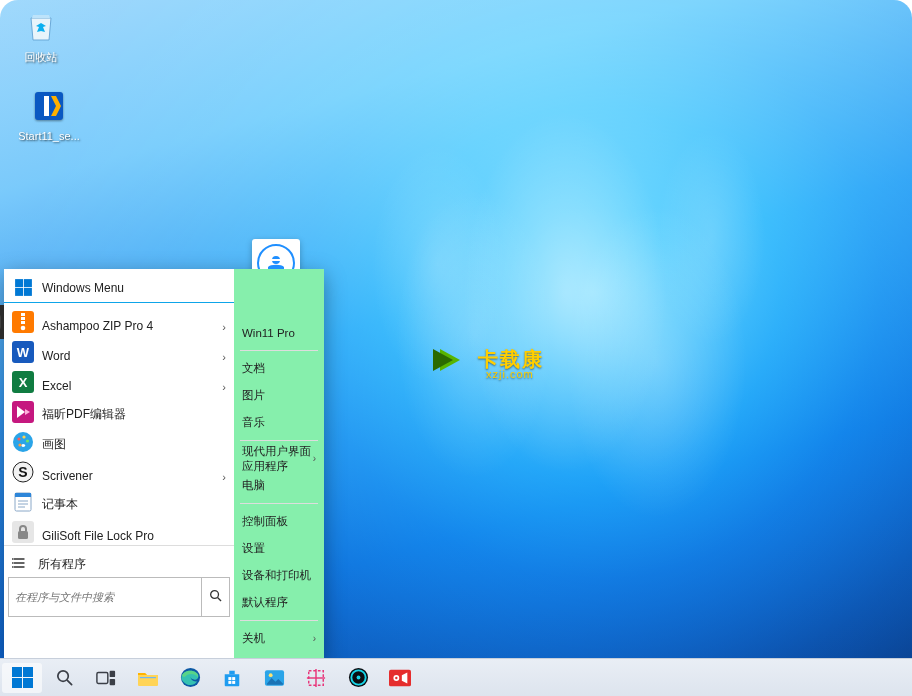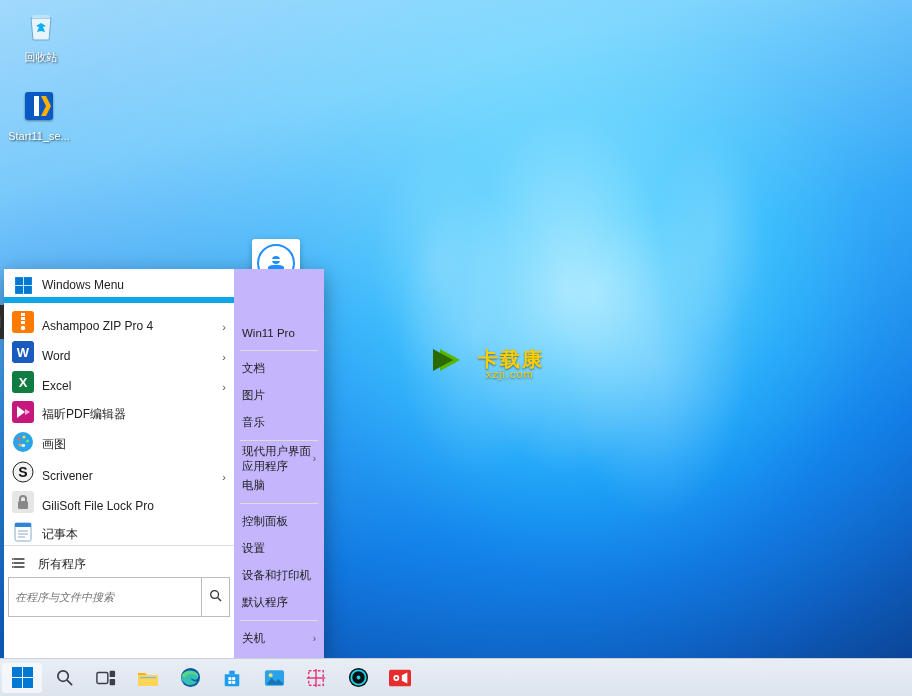--- a/index.html
+++ b/index.html
@@ -3,20 +3,21 @@
 <meta charset="utf-8">
 <style>
   * { box-sizing: border-box; margin: 0; padding: 0; font-family: "Segoe UI","Microsoft YaHei",sans-serif; }
   html,body { width: 912px; height: 696px; overflow: hidden; }
   .desktop {
     position: relative; width: 912px; height: 696px;
     background:
       radial-gradient(circle at 65% 42%, #6fc0ff 0%, #3a9cf2 12%, #1476e2 26%, #0a4fb8 40%, #07327a 58%, #041c46 78%),
       linear-gradient(165deg,#9fd4fb 0%,#79c4fa 20%,#2e87e8 45%,#0a4fb8 70%,#041c46 100%);
     background-blend-mode: screen, normal;
+    border-radius: 18px;
   }
   .desktop::before{
     content:""; position:absolute; inset:0;
     background:
      radial-gradient(ellipse 170px 300px at 62% 42%, rgba(255,255,255,.35), transparent 60%),
      radial-gradient(ellipse 130px 240px at 52% 48%, rgba(255,255,255,.22), transparent 60%),
      radial-gradient(ellipse 150px 260px at 72% 52%, rgba(255,255,255,.25), transparent 60%),
      radial-gradient(ellipse 110px 200px at 48% 38%, rgba(255,255,255,.18), transparent 60%),
      radial-gradient(ellipse 90px 180px at 78% 34%, rgba(255,255,255,.17), transparent 60%);
     pointer-events:none;
@@ -30,27 +31,27 @@
   .wm { position:absolute; top:346px; left:440px; display:flex; align-items:center; gap:18px; pointer-events:none; }
   .wm .arrow { width:0;height:0;border-top:11px solid transparent;border-bottom:11px solid transparent;border-left:20px solid #58b400; position:relative; }
   .wm .arrow::after{content:"";position:absolute;left:-20px;top:-11px;width:0;height:0;border-top:11px solid transparent;border-bottom:11px solid transparent;border-left:20px solid #2b6a00;transform:translateX(-7px);}
   .wm .t1 { color:#ffce00; font-weight:800; font-size:20px; letter-spacing:2px; text-shadow:0 1px 2px rgba(0,0,0,.5);}
   .wm .t2 { position:absolute; top:22px; left:46px; color:#ffce00; font-size:11px; letter-spacing:1px; text-shadow:0 1px 2px rgba(0,0,0,.5);}
 
   
   .startmenu { position:absolute; left:4px; bottom:38px; width:320px; background:#fff;
     display:flex; font-size:12px; color:#222; box-shadow:0 6px 20px rgba(0,0,0,.35); }
   .sm-left { width:230px; border-right:none; padding:4px 0 0; position:relative;}
-  .sm-right { width:90px; background:#c4b5fd; padding:50px 6px 6px; position:relative;}
+  .sm-right { width:90px; background:#86efac; padding:50px 6px 6px; position:relative;}
   .avatar { position:absolute; top:-30px; left:248px; width:48px;height:48px; background:#fff; border-radius:3px; box-shadow:0 2px 6px rgba(0,0,0,.25); display:flex;align-items:center;justify-content:center;}
   .avatar-inner{width:38px;height:38px;border-radius:50%;border:2px solid #1f8fff;display:flex;align-items:center;justify-content:center;}
   .sm-item { display:flex; align-items:flex-end; height:30px; padding:0 8px; cursor:pointer; position:relative; }
   .sm-item .ico { width:22px;height:22px; margin-right:8px; display:flex;align-items:center;justify-content:center; font-size:14px; border-radius:3px; color:#fff; }
   .sm-item .chev { margin-left:auto; color:#555; font-size:11px; }
-  .sm-left .header { height:30px; display:flex; align-items:center; padding:0 8px; border-bottom:6px solid #0ea5e9; font-size:12px;}
+  .sm-left .header { height:30px; display:flex; align-items:center; padding:0 8px; border-bottom:1px solid #0ea5e9; font-size:12px;}
   .sm-left .header .ico { width:22px;height:22px;margin-right:8px;display:flex;align-items:center;justify-content:center;}
   .sm-all { display:flex;align-items:flex-end;height:28px;padding:0 8px;border-top:1px solid #ddd;margin-top:2px; cursor:pointer;}
   .sm-all .hico { width:18px;margin-right:8px;color:#333; }
   .sm-search { display:flex; height:40px; margin:4px; border:1px solid #bbb; }
   .sm-search input { flex:1; border:none; outline:none; font-size:11px; padding:0 6px; font-style:italic; color:#888;}
   .sm-search button { width:28px;border:none;border-left:1px solid #bbb;background:#fff;cursor:pointer;color:#333;font-size:13px;}
   .sm-right .link { height:27px; display:flex; align-items:center; font-size:11.5px; color:#222; cursor:pointer; padding:0 2px;}
   .sm-right .link .chev { margin-left:auto; font-size:10px; color:#555; }
   .sm-right .rsep { height:1px;background:#ddd;margin:4px 0;}
   .tablet-toggle{position:absolute;left:-18px;top:36px;width:18px;height:34px;background:#2b2b2b;border-radius:9px 0 0 9px;display:flex;align-items:center;justify-content:center;}
@@ -72,21 +73,21 @@
     <div class="ico">
       <svg width="40" height="40" viewBox="0 0 40 40">
           <path fill="#e8f4fb" stroke="#6aa9d8" d="M10 12h20l-2 22H12z"></path>
           <path fill="#bde3fa" d="M12 9h16l1 3H11z"></path>
           <path fill="#0cb0f0" d="M15 20l5-3 5 3-3 1 2 5-4-1-4 1 2-5z"></path>
         </svg>
     </div>
     <span>回收站</span>
   </div>
 
-  <div class="deskicon start11" style="top:86px;left:4px">
+  <div class="deskicon start11" style="top:86px;left:14px">
     <div class="ico">
       <svg width="40" height="40" viewBox="0 0 40 40">
           <rect x="6" y="6" width="28" height="28" rx="3" fill="#0a58c2"></rect>
           <path fill="#fff" d="M15 10h5v20h-5z"></path>
           <path fill="#ffb000" d="M22 10h5l5 10-5 10h-5l5-10z"></path>
         </svg>
     </div>
     <span>Start11_se...</span>
   </div>
 
@@ -189,38 +190,38 @@
                 <circle cx="11" cy="11" r="10" fill="#f2f2f2" stroke="#222" stroke-width="1"></circle>
                 <text x="11" y="16" text-anchor="middle" fill="#111" font-size="14" font-weight="700" font-family="Georgia">S</text>
               </svg>
             </span>
             <span>Scrivener</span>
             <span class="chev">›</span>
           </div>
           <div class="sm-item">
             <span class="ico">
               <svg width="22" height="22" viewBox="0 0 22 22">
-                <rect width="22" height="22" rx="3" fill="#e6e6e6"></rect>
-                <rect x="6" y="10" width="10" height="8" rx="1.5" fill="#888"></rect>
-                <path fill="none" stroke="#888" stroke-width="2" d="M8 10V8a3 3 0 0 1 6 0v2"></path>
-              </svg>
-            </span>
-            <span>GiliSoft File Lock Pro</span>
-          </div>
-          <div class="sm-item">
-            <span class="ico">
-              <svg width="22" height="22" viewBox="0 0 22 22">
                 <rect x="3" y="2" width="16" height="18" rx="1.5" fill="#fff" stroke="#8aa8c8"></rect>
                 <rect x="3" y="2" width="16" height="4" fill="#2e86d9"></rect>
                 <line x1="6" y1="10" x2="16" y2="10" stroke="#8aa8c8"></line>
                 <line x1="6" y1="13" x2="16" y2="13" stroke="#8aa8c8"></line>
                 <line x1="6" y1="16" x2="13" y2="16" stroke="#8aa8c8"></line>
               </svg>
             </span>
             <span>记事本</span>
+          </div>
+          <div class="sm-item">
+            <span class="ico">
+              <svg width="22" height="22" viewBox="0 0 22 22">
+                <rect width="22" height="22" rx="3" fill="#e6e6e6"></rect>
+                <rect x="6" y="10" width="10" height="8" rx="1.5" fill="#888"></rect>
+                <path fill="none" stroke="#888" stroke-width="2" d="M8 10V8a3 3 0 0 1 6 0v2"></path>
+              </svg>
+            </span>
+            <span>GiliSoft File Lock Pro</span>
           </div>
         </div>
       <div class="sm-all">
         <span class="hico">
           <svg width="14" height="14" viewBox="0 0 14 14">
               <path stroke="#333" stroke-width="1.4" d="M2 3h10M2 7h10M2 11h10" stroke-linecap="round"></path>
               <circle cx="0.5" cy="3" r="0.8" fill="#333"></circle>
               <circle cx="0.5" cy="7" r="0.8" fill="#333"></circle>
               <circle cx="0.5" cy="11" r="0.8" fill="#333"></circle>
             </svg>

